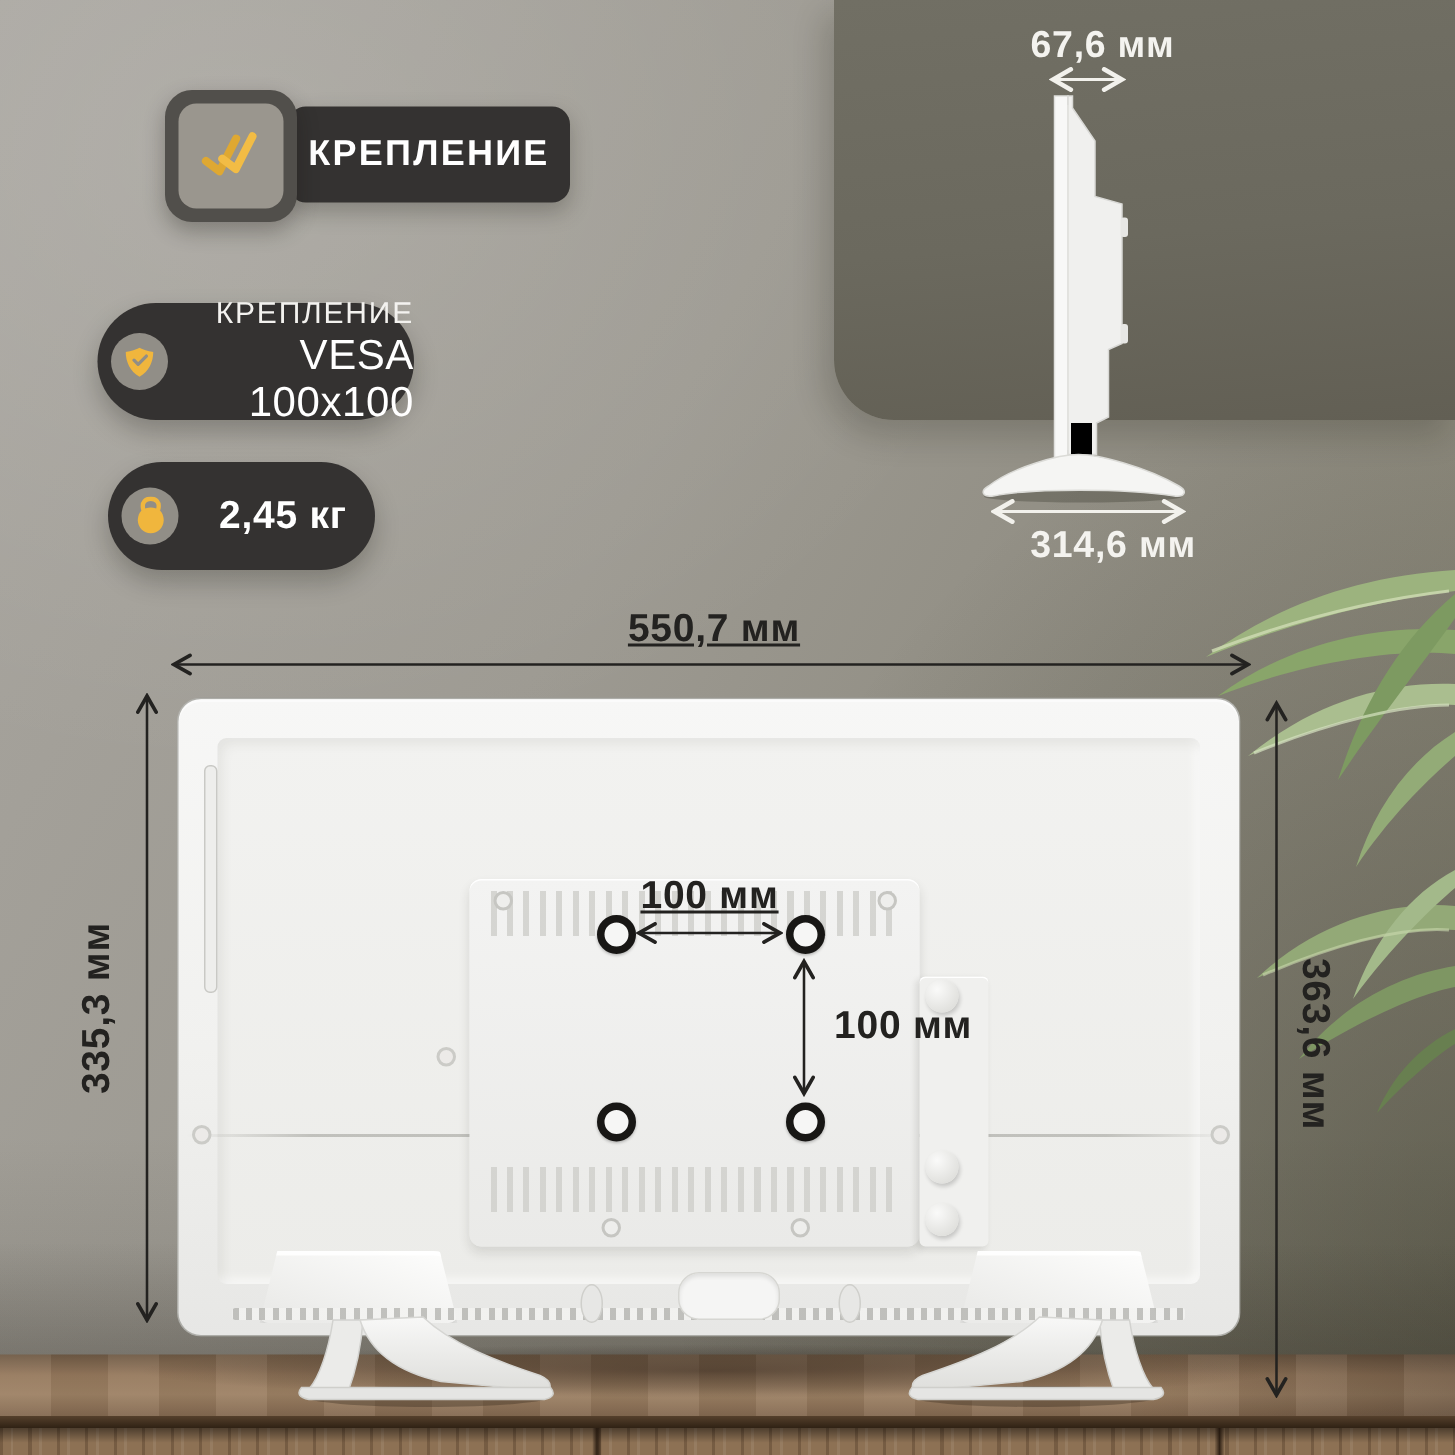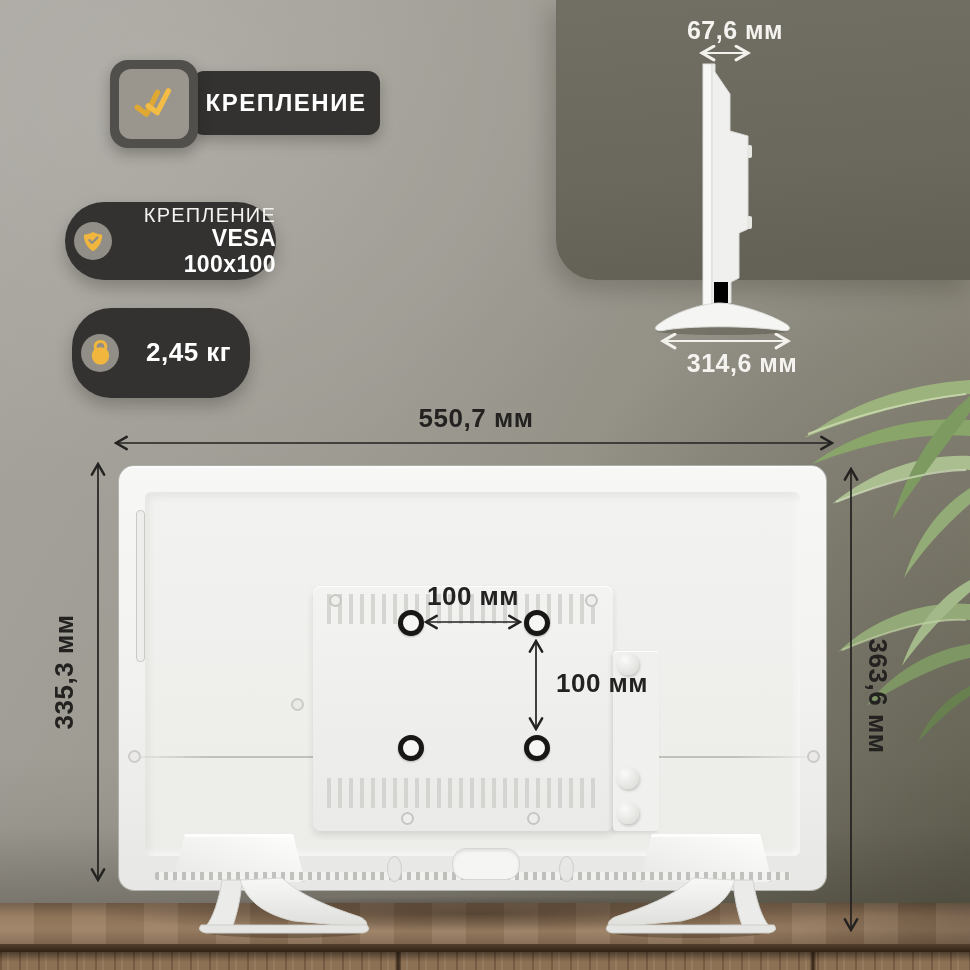--- a/index.html
+++ b/index.html
@@ -53,26 +53,26 @@
     background:#343231;border-radius:12px;display:flex;align-items:center;justify-content:center;
     box-shadow:0 6px 14px rgba(20,18,12,0.25);}
   .badge-title .label-box span{color:#fff;font-weight:bold;font-size:24px;letter-spacing:1.5px;}
   .badge-title .icon-square{position:absolute;left:0;top:0;width:88px;height:88px;background:#514f4b;
     border-radius:18px;box-shadow:0 6px 14px rgba(20,18,12,0.3);}
   .badge-title .icon-inner{position:absolute;left:9px;top:9px;width:70px;height:70px;background:#9a968e;
     border-radius:12px;display:flex;align-items:center;justify-content:center;}
   .pill{position:absolute;z-index:6;background:#343231;border-radius:39px;display:flex;align-items:center;
     box-shadow:0 8px 16px rgba(20,18,12,0.25);}
   .pill-vesa{left:65px;top:202px;width:211px;height:78px;padding:0;}
-  .pill-weight{left:72px;top:308px;width:178px;height:90px;}
+  .pill-weight{left:72px;top:308px;width:178px;height:72px;}
   .pill .circle{flex:none;width:38px;height:38px;border-radius:50%;background:#918e87;
     display:flex;align-items:center;justify-content:center;margin-left:9px;}
   .pill .txt{margin-left:27px;color:#fff;line-height:1.12;text-align:right;}
   .pill .txt .l1{font-size:20px;font-weight:400;letter-spacing:1.2px;color:#f3f2ef;}
-  .pill .txt .l2{font-size:23px;font-weight:bold;letter-spacing:0.4px;}
+  .pill .txt .l2{font-size:28px;font-weight:normal;letter-spacing:0.4px;}
   .pill .txt .single{font-size:26px;font-weight:bold;letter-spacing:0.5px;}
   
   .tv-back{position:absolute;left:118px;top:465px;width:707px;height:424px;z-index:3;
     border-radius:16px;border:1px solid rgba(125,125,118,0.55);
     background:linear-gradient(180deg,#f7f7f6 0%,#f1f1ef 55%,#e7e7e5 100%);
     box-shadow:inset 0 2px 0 rgba(255,255,255,0.5);}
   .bezel{position:absolute;left:26px;top:26px;right:26px;bottom:34px;border-radius:6px;
     background:linear-gradient(180deg,#f2f2f0,#ecece9);
     box-shadow:inset 3px 4px 8px rgba(60,60,55,0.08), inset -3px -3px 7px rgba(255,255,255,0.75);}
   .seam-h{position:absolute;left:5px;right:5px;top:290px;height:2px;
@@ -100,21 +100,21 @@
     box-shadow:inset 0 3px 0 rgba(255,255,255,0.85), 0 5px 8px -3px rgba(0,0,0,0.2);}
   .bottom-vents{position:absolute;left:36px;right:36px;top:406px;height:8px;border-radius:2px;opacity:0.8;
     background:repeating-linear-gradient(to right,#b5b5b1 0 4px,#f3f3f1 4px 9px);}
   .oval{position:absolute;width:13px;height:24px;border-radius:50%;background:#e7e7e5;border:1px solid #cfcfcb;}
   .center-slot{position:absolute;left:333px;top:382px;width:66px;height:30px;border-radius:14px;
     background:#f5f5f4;border:1px solid #d6d6d2;box-shadow:inset 0 2px 3px rgba(0,0,0,0.09);}
   
   .dims{position:absolute;inset:0;z-index:4;}
   .dim-label{position:absolute;z-index:5;color:#232220;font-weight:bold;font-size:26px;letter-spacing:0.5px;
     white-space:nowrap;}
-  .dim-label.center{transform:translateX(-50%);}
+  .dim-label.center{transform:translateX(-50%);text-decoration:underline;}
   .dim-label.rot-left{transform:translate(-50%,-50%) rotate(-90deg);}
   .dim-label.rot-right{transform:translate(-50%,-50%) rotate(90deg);}
 </style>
 </head>
 <body>
 
 <div class="stage">
 
   <div class="wall"></div>
   <div class="wall-table-shadow"></div>

